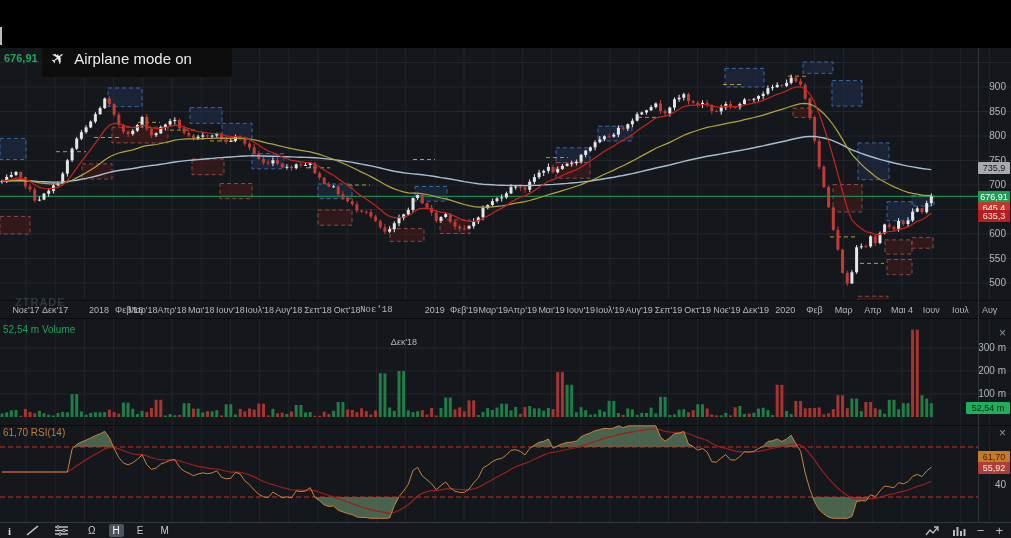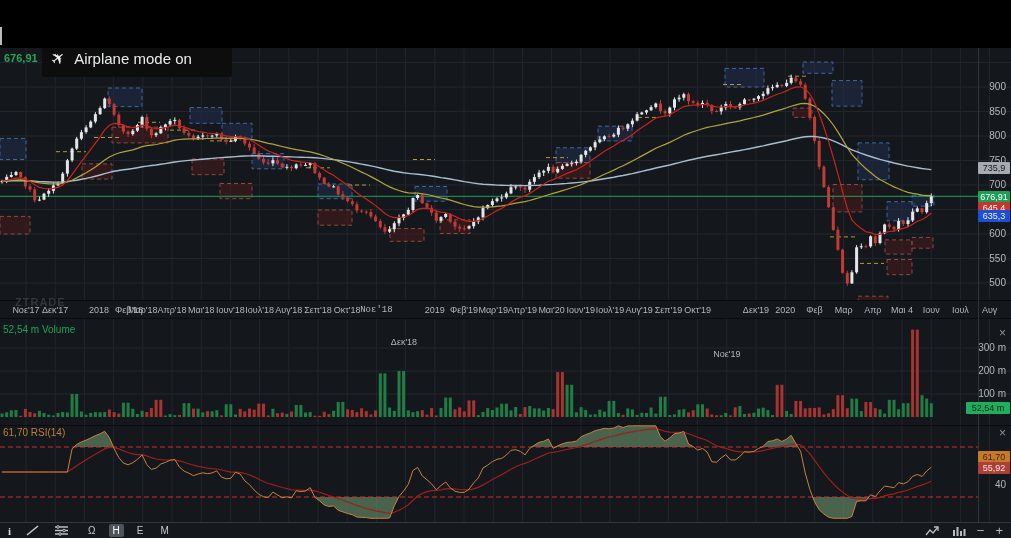--- a/index.html
+++ b/index.html
@@ -27,21 +27,21 @@
   .xlab{position:absolute;top:4px;font-size:9px;color:#b3b7bb;transform:translateX(-50%);white-space:nowrap;}
   #vol-svg{left:0;top:318px;z-index:2;}
   #rsi-svg{left:0;top:425px;z-index:2;}
   #axis-sep{left:978px;top:48px;width:1px;height:474px;background:#30353b;z-index:4;}
   
   .pill{position:absolute;left:978px;width:32px;height:12px;line-height:12px;z-index:8;
         font-size:9px;text-align:center;border-radius:1px;overflow:hidden;white-space:nowrap;}
   #pill-slow{top:162px;background:#a7abaf;color:#17191b;}
   #pill-last{top:191px;background:#1d9e56;color:#fff;}
   #pill-fast{top:202px;background:#c2362c;color:#fff;}
-  #pill-mid{top:210px;background:#1d4ed8;color:#f4efe2;}
+  #pill-mid{top:210px;background:#b91c1c;color:#f4efe2;}
   #pill-vol{top:402px;background:#1fae5d;color:#07230f;width:44px;left:966px;}
   #pill-rsi1{top:451px;background:#c47a28;color:#4a1c08;}
   #pill-rsi2{top:462px;background:#ad3f35;color:#f8e8e4;}
   .pane-close{position:absolute;left:999px;z-index:9;color:#8d9399;font-size:12px;line-height:10px;cursor:default;}
   #vol-close{top:328px;} #rsi-close{top:428px;}
   
   #toolbar{left:0;top:522px;width:1011px;height:16px;z-index:10;background:#15181c;border-top:1px solid #33383e;
            box-sizing:border-box;display:flex;align-items:center;font-size:10px;color:#c6cace;padding:0 8px;}
   #toolbar .tbicon{margin-right:15px;display:flex;align-items:center;}
   #toolbar .tf{margin-right:9px;padding:0 4px;border-radius:2px;line-height:13px;}
@@ -592,27 +592,27 @@
     <div class="xlab" style="left: 259.6px;">Ιουλ'18</div>
     <div class="xlab" style="left: 288.8px;">Αυγ'18</div>
     <div class="xlab" style="left: 318px;">Σεπ'18</div>
     <div class="xlab" style="left: 347.2px;">Οκτ'18</div>
     <div class="xlab" style="left: 376.4px; font-family: Liberation Mono, monospace;">Νοε'18</div>
     <div class="xlab" style="left: 404px; margin-top: 32px;">Δεκ'18</div>
     <div class="xlab" style="left: 434.8px;">2019</div>
     <div class="xlab" style="left: 464px;">Φεβ'19</div>
     <div class="xlab" style="left: 493.2px;">Μαρ'19</div>
     <div class="xlab" style="left: 522.4px;">Απρ'19</div>
-    <div class="xlab" style="left: 551.6px;">Μαι'20</div>
+    <div class="xlab" style="left: 551.6px;">Μαι'19</div>
     <div class="xlab" style="left: 580.8px;">Ιουν'19</div>
     <div class="xlab" style="left: 610px;">Ιουλ'19</div>
     <div class="xlab" style="left: 639.2px;">Αυγ'19</div>
     <div class="xlab" style="left: 668.4px;">Σεπ'19</div>
     <div class="xlab" style="left: 697.6px;">Οκτ'19</div>
-    <div class="xlab" style="left: 726.8px; margin-top: 44px;">Νοε'19</div>
+    <div class="xlab" style="left: 726.8px;">Νοε'19</div>
     <div class="xlab" style="left: 756px;">Δεκ'19</div>
     <div class="xlab" style="left: 785.2px;">2020</div>
     <div class="xlab" style="left: 814.4px;">Φεβ</div>
     <div class="xlab" style="left: 843.6px;">Μαρ</div>
     <div class="xlab" style="left: 872.8px;">Απρ</div>
     <div class="xlab" style="left: 902px;">Μαι 4</div>
     <div class="xlab" style="left: 931.2px;">Ιουν</div>
     <div class="xlab" style="left: 960.4px;">Ιουλ</div>
     <div class="xlab" style="left: 989.6px;">Αυγ</div>
   </div>

